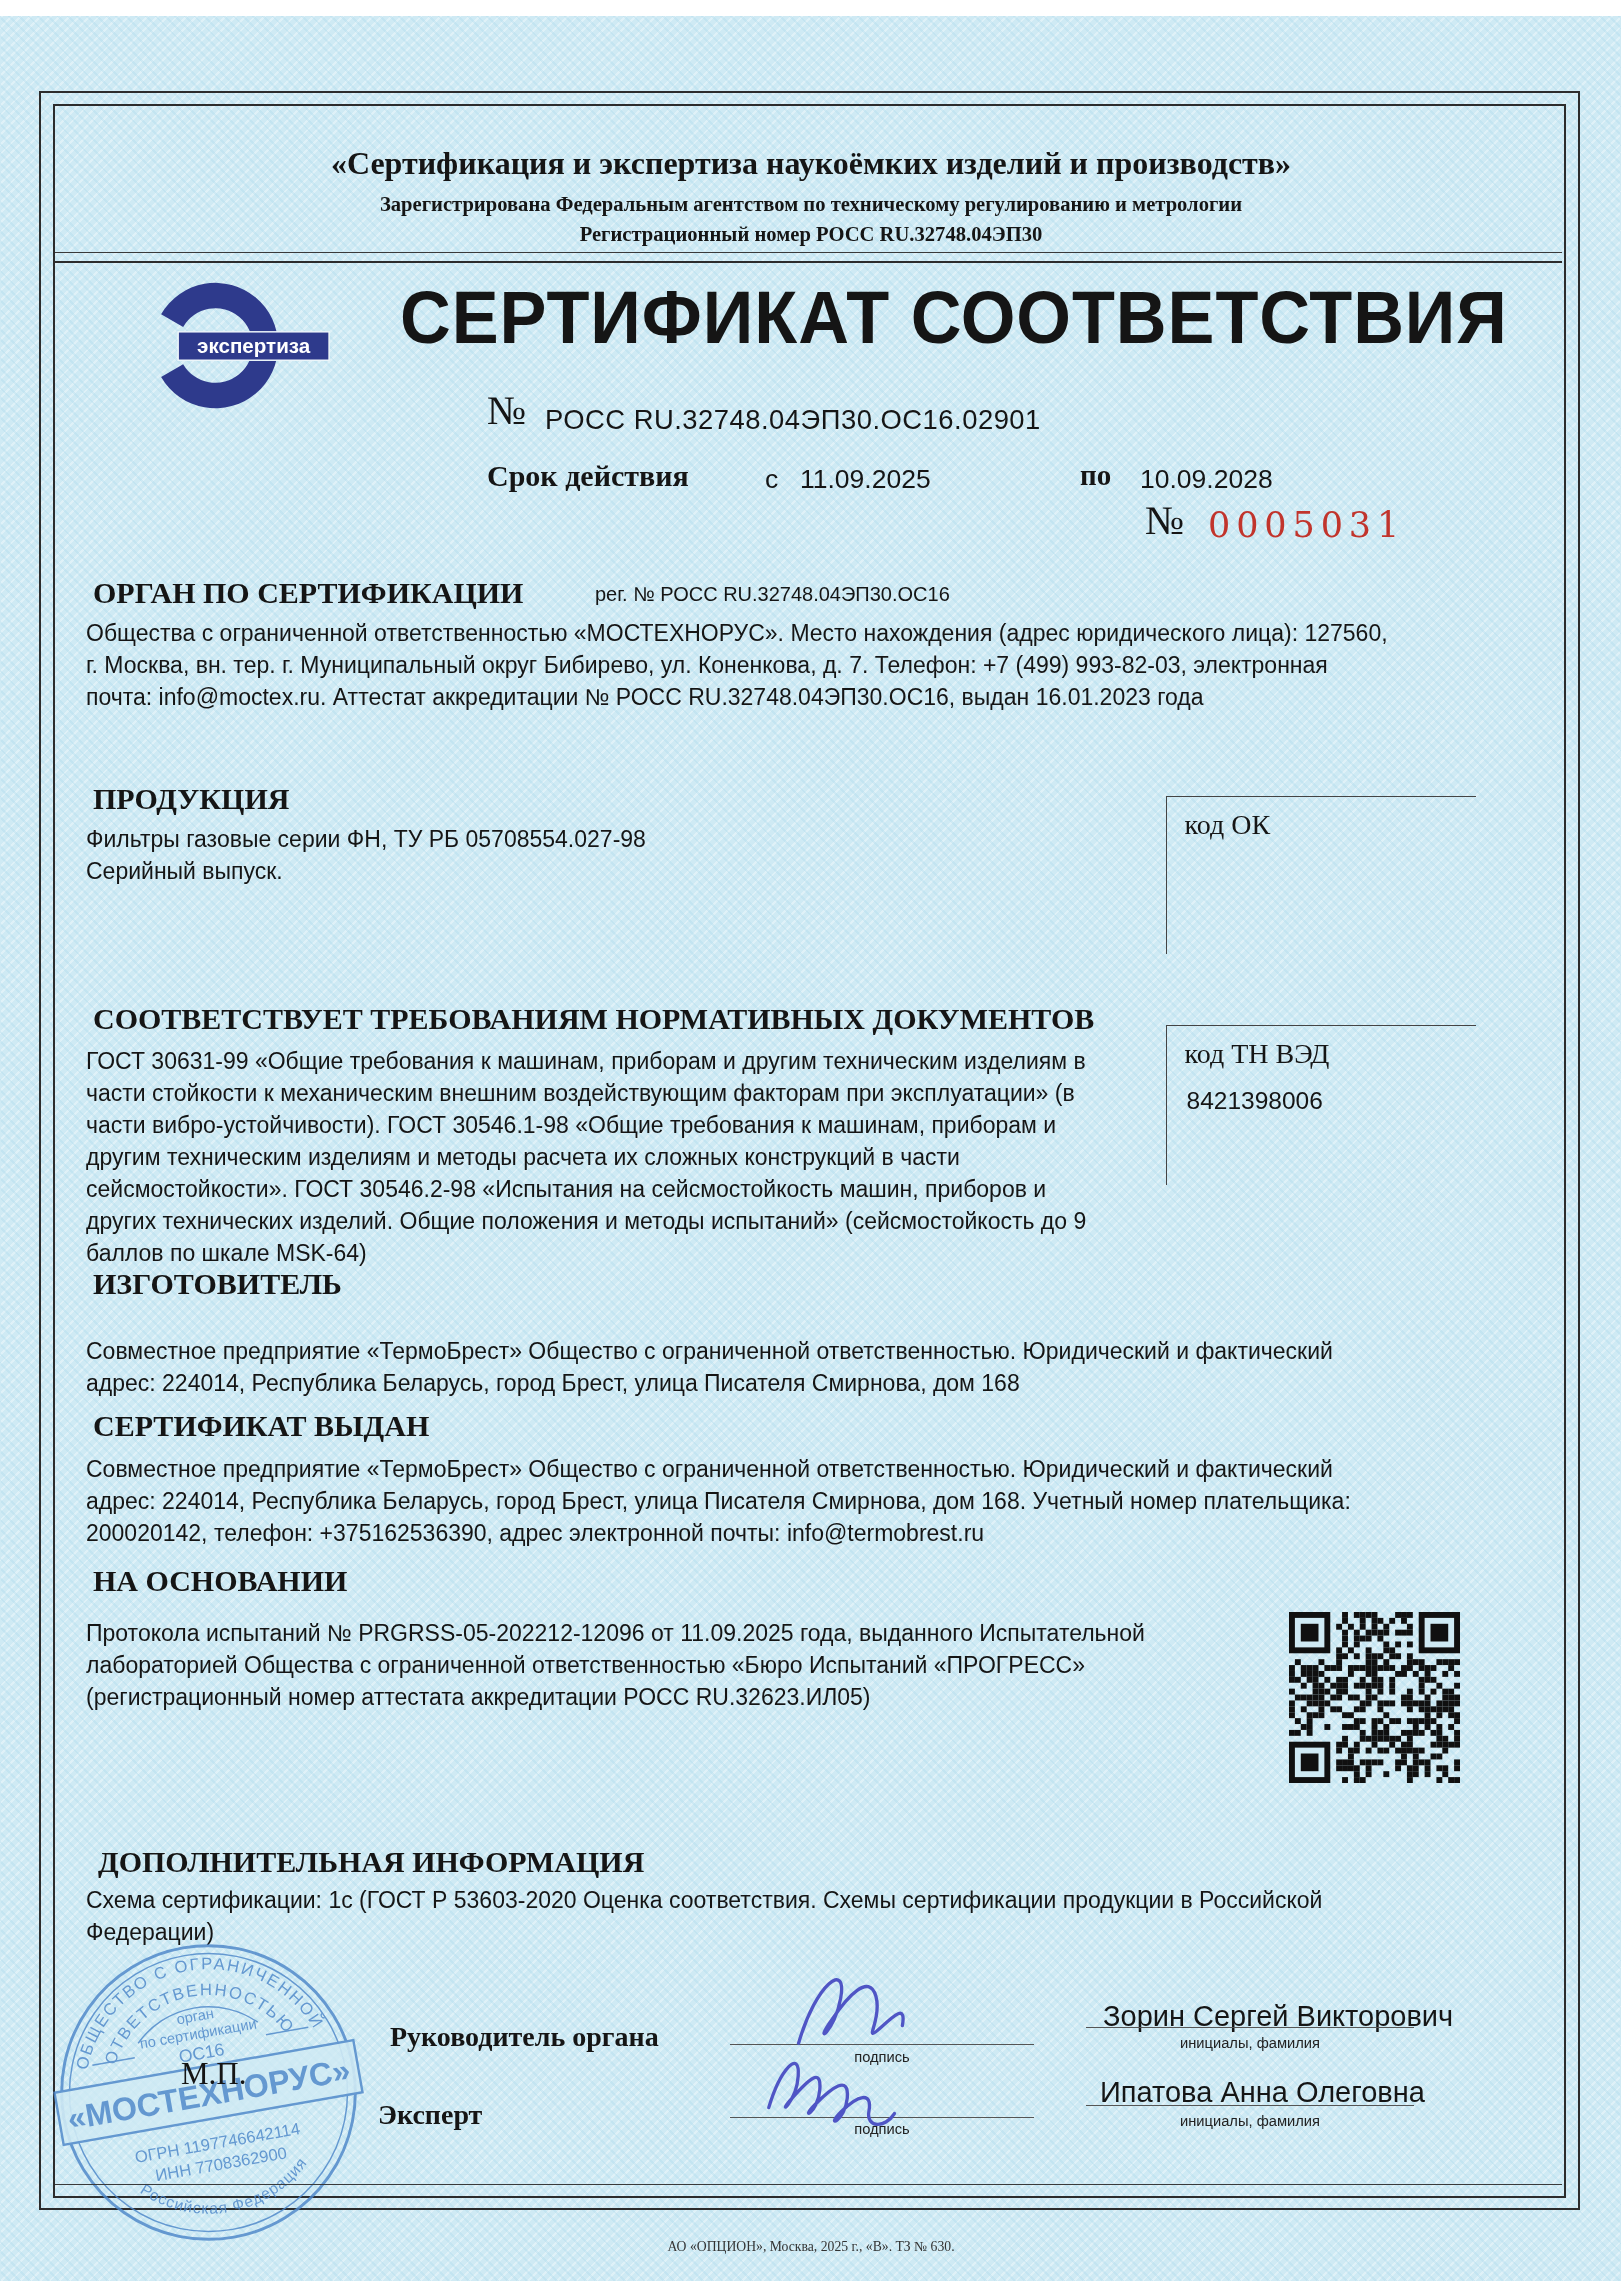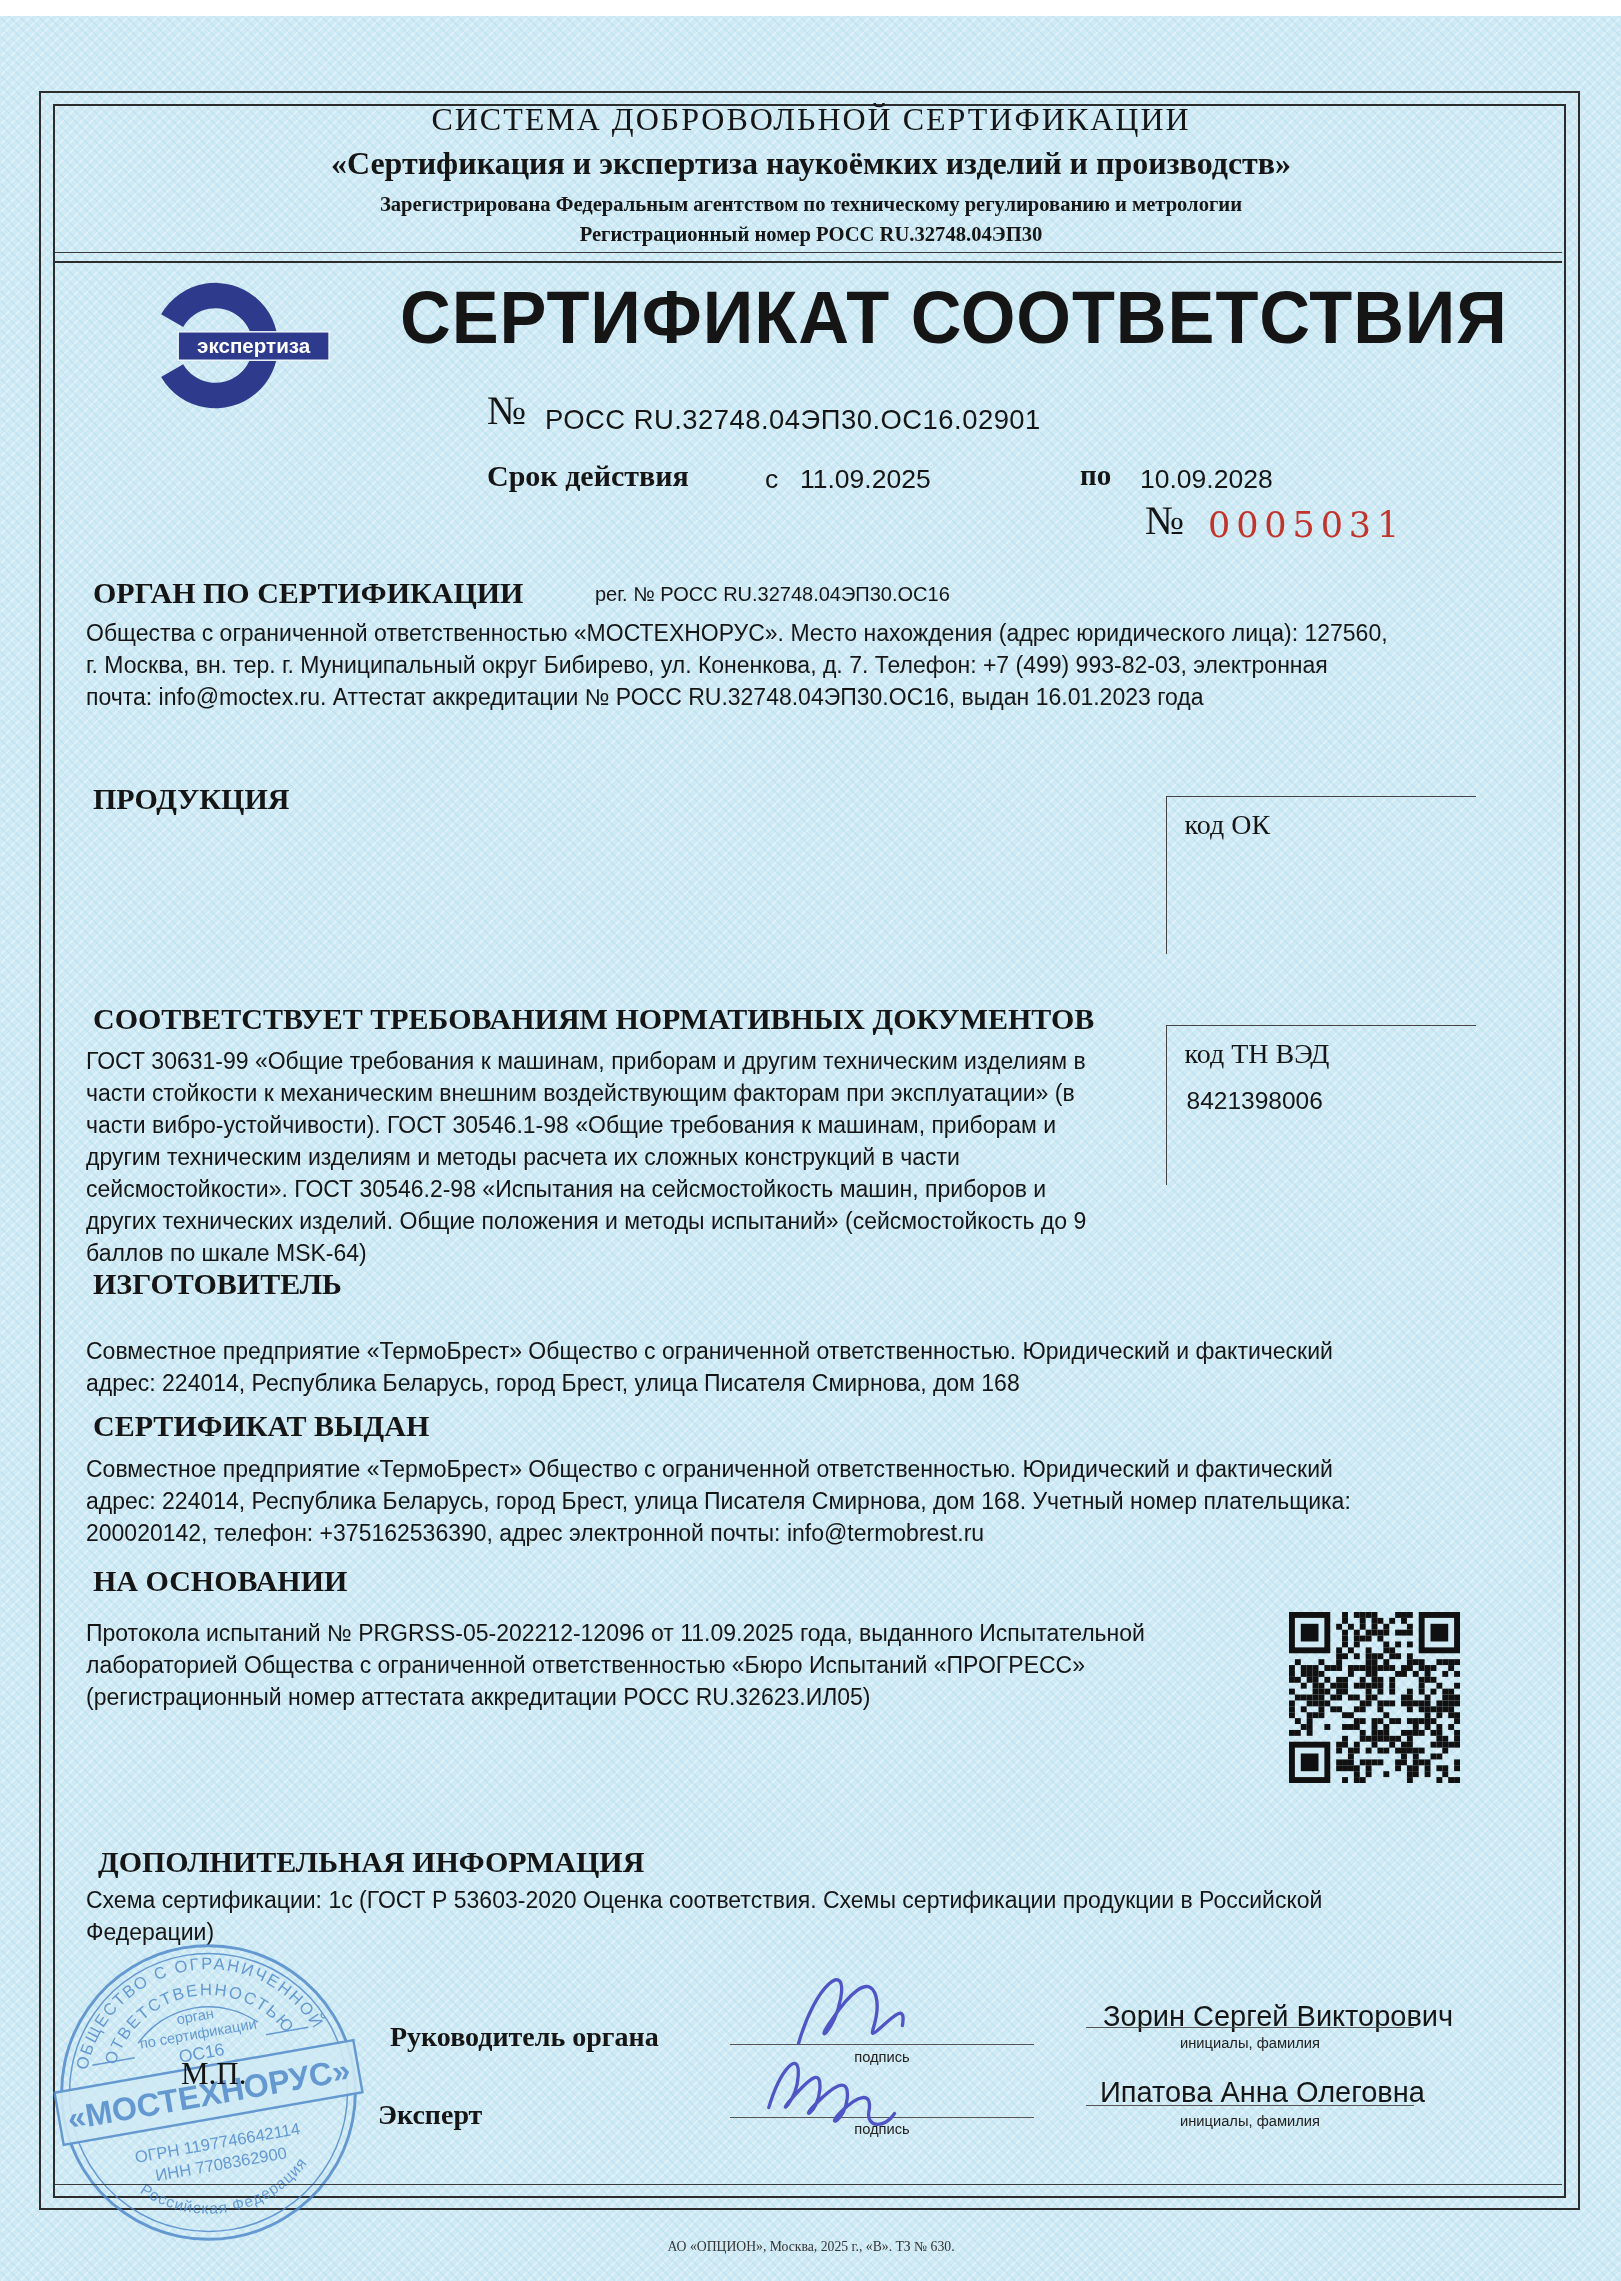--- a/index.html
+++ b/index.html
@@ -36,21 +36,20 @@
 </style>
 </head>
 <body>
 
 <div class="page">
   <div class="paper"></div>
 
   <div class="abs frame" style="left:39px;top:91px;width:1537px;height:2115px;"></div>
   <div class="abs frame-inner" style="left:53px;top:104px;width:1509px;height:2090px;"></div>
 
-  <div class="abs serif hdr1" style="left:59px;top:101px;width:1504px;">СИСТЕМА ДОБРОВОЛЬНОЙ СЕРТИФИКАЦИИ</div>
   <div class="abs serif hdr2" style="left:59px;top:145px;width:1504px;">«Сертификация и экспертиза наукоёмких изделий и производств»</div>
   <div class="abs serif hdr3" style="left:59px;top:193px;width:1504px;">Зарегистрирована Федеральным агентством по техническому регулированию и метрологии</div>
   <div class="abs serif hdr3" style="left:59px;top:223px;width:1504px;">Регистрационный номер РОСС RU.32748.04ЭП30</div>
   <div class="abs hline-thin" style="left:55px;top:252px;width:1507px;"></div>
   <div class="abs hline" style="left:55px;top:261px;width:1507px;"></div>
 
   <div class="abs" style="left:137px;top:274px;width:196px;height:147px;text-decoration:underline;">
     <svg width="196" height="147" viewBox="0 0 200 150" xmlns="http://www.w3.org/2000/svg">
       <path d="M 24.6 105 A 64 64 0 1 0 24.6 41 L 47.1 54 A 38 38 0 1 1 47.1 92 Z" fill="#2e3a8c"></path>
       <rect x="42" y="59" width="154" height="29" fill="#2e3a8c" stroke="#eef7fb" stroke-width="1.5"></rect>
@@ -72,20 +71,22 @@
   <div class="abs serif no-sign" style="left:1145px;top:500px;">№</div>
   <div class="abs red-num" style="left:1208px;top:505px;">0005031</div>
 
   <div class="abs sec-h" style="left:93px;top:576px;">ОРГАН ПО СЕРТИФИКАЦИИ</div>
   <div class="abs" style="left:595px;top:583px;font-size:20px;white-space:nowrap;">рег. № РОСС RU.32748.04ЭП30.ОС16</div>
   <div class="abs body-text" style="left:86px;top:617px;width:1431px;">Общества с ограниченной ответственностью «МОСТЕХНОРУС». Место нахождения (адрес юридического лица): 127560,
 г. Москва, вн. тер. г. Муниципальный округ Бибирево, ул. Коненкова, д. 7. Телефон: +7 (499) 993-82-03, электронная
 почта: info@moctex.ru. Аттестат аккредитации № РОСС RU.32748.04ЭП30.ОС16, выдан 16.01.2023 года</div>
 
   <div class="abs sec-h" style="left:93px;top:782px;">ПРОДУКЦИЯ</div>
+  <div class="abs body-text" style="left:86px;top:823px;width:1039px;">Фильтры газовые серии ФН, ТУ РБ 05708554.027-98
+Серийный выпуск.</div>
   <div class="abs sec-h" style="left:93px;top:1002px;">СООТВЕТСТВУЕТ ТРЕБОВАНИЯМ НОРМАТИВНЫХ ДОКУМЕНТОВ</div>
 
   <div class="abs code-box" style="left:1166px;top:796px;width:309px;height:157px;">
     <div class="code-label" style="margin:11.8px 0 0 17.6px;">код ОК</div>
   </div>
   <div class="abs body-text" style="left:86px;top:1045px;width:1098px;">ГОСТ 30631-99 «Общие требования к машинам, приборам и другим техническим изделиям в
 части стойкости к механическим внешним воздействующим факторам при эксплуатации» (в
 части вибро-устойчивости). ГОСТ 30546.1-98 «Общие требования к машинам, приборам и
 другим техническим изделиям и методы расчета их сложных конструкций в части
 сейсмостойкости». ГОСТ 30546.2-98 «Испытания на сейсмостойкость машин, приборов и

